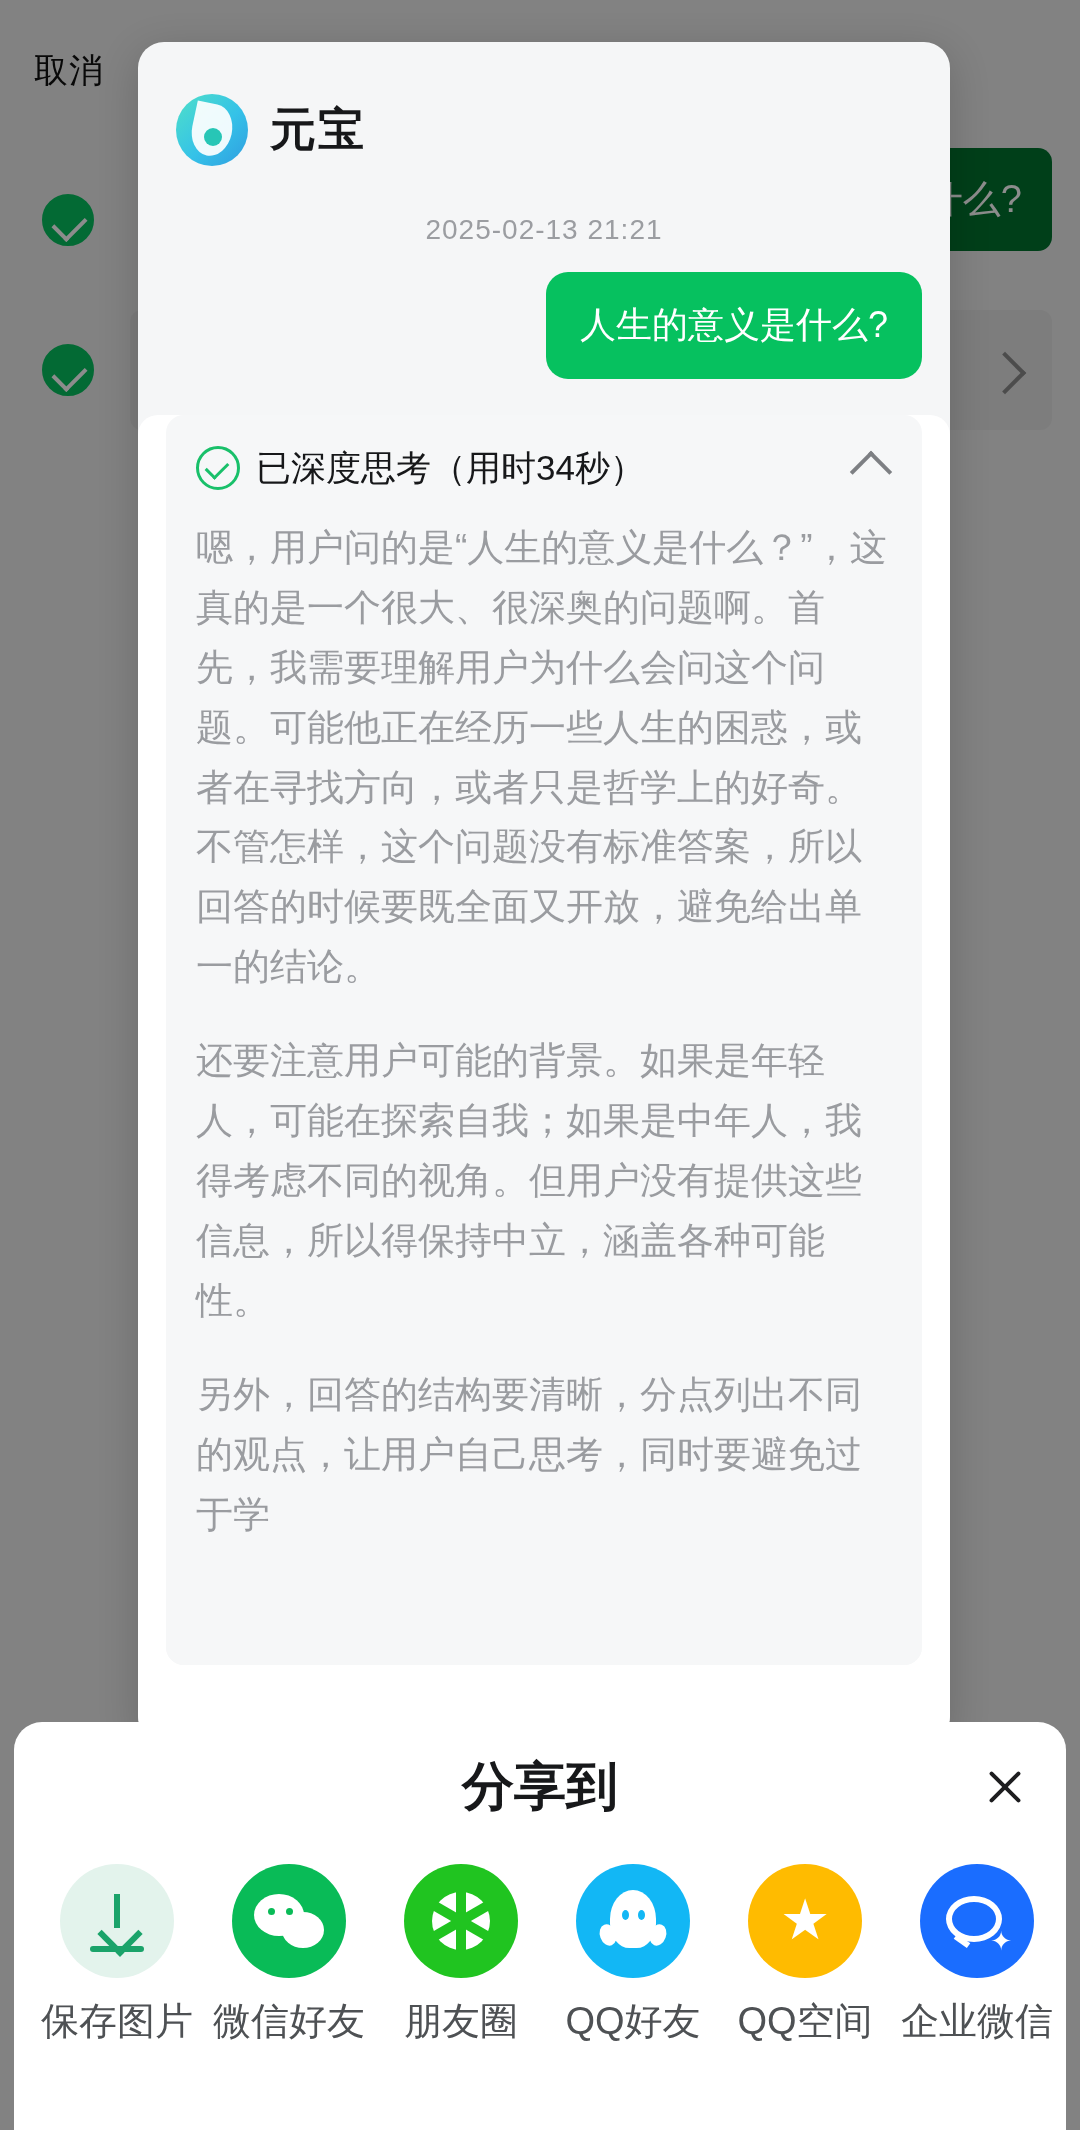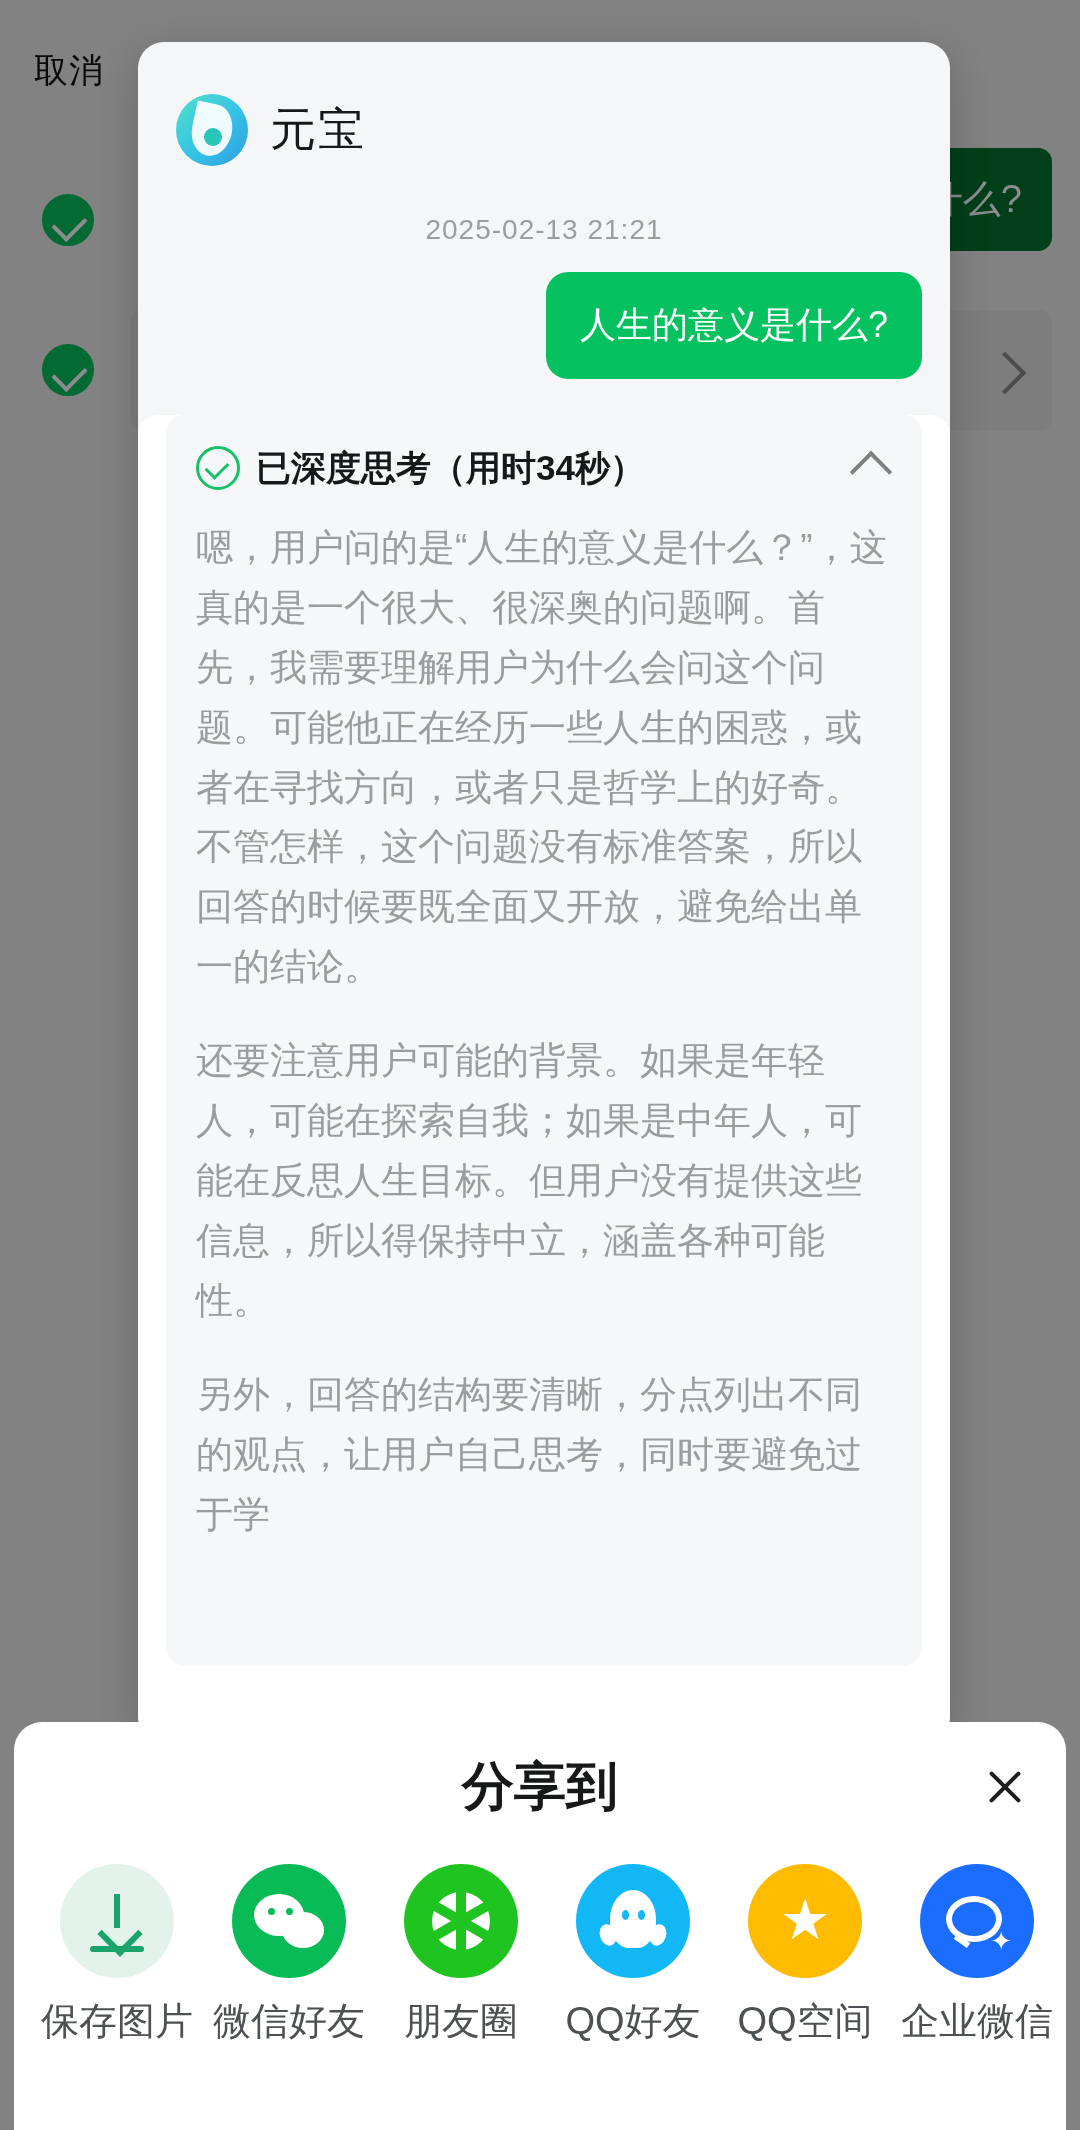--- a/index.html
+++ b/index.html
@@ -137,21 +137,21 @@
   .logo::after {
     content: "";
     position: absolute;
     left: 28px; top: 34px;
     width: 18px; height: 18px;
     border-radius: 50%;
     background: #27c6b6;
   }
   .brand {
     font-size: 46px;
-    font-weight: normal;
+    font-weight: bold;
     color: #17181a;
     letter-spacing: 2px;
   }
   .timestamp {
     text-align: center;
     color: #9b9da1;
     font-size: 28px;
     margin-top: 48px;
     letter-spacing: 1px;
   }
@@ -204,21 +204,21 @@
     position: absolute;
     left: 11px; top: 8px;
     width: 11px; height: 18px;
     border: solid #19c06a;
     border-width: 0 3px 3px 0;
     transform: rotate(45deg);
   }
   .think-title {
     font-size: 35px;
     color: #17181a;
-    font-weight: bold;
+    font-weight: normal;
     flex: 1;
   }
   .chev-up {
     width: 26px; height: 26px;
     border: solid #7d7f83;
     border-width: 4px 4px 0 0;
     transform: rotate(-45deg);
     margin-right: 6px;
     margin-top: 8px;
     flex: none;
@@ -453,21 +453,21 @@
     </div>
     <div class="answer-panel">
       <div class="think-box">
         <div class="think-head">
           <div class="think-check"></div>
           <div class="think-title">已深度思考（用时34秒）</div>
           <div class="chev-up"></div>
         </div>
         <div class="think-body">
           <p>嗯，用户问的是“人生的意义是什么？”，这真的是一个很大、很深奥的问题啊。首先，我需要理解用户为什么会问这个问题。可能他正在经历一些人生的困惑，或者在寻找方向，或者只是哲学上的好奇。不管怎样，这个问题没有标准答案，所以回答的时候要既全面又开放，避免给出单一的结论。</p>
-          <p>还要注意用户可能的背景。如果是年轻人，可能在探索自我；如果是中年人，可能在反思人生目标。但用户没有提供这些信息，所以得保持中立，涵盖各种可能性。</p>
+          <p>还要注意用户可能的背景。如果是年轻人，可能在探索自我；如果是中年人，我得考虑不同的视角。但用户没有提供这些信息，所以得保持中立，涵盖各种可能性。</p>
           <p>另外，回答的结构要清晰，分点列出不同的观点，让用户自己思考，同时要避免过于学</p>
         </div>
         <div class="fade"></div>
       </div>
     </div>
   </div>
 
   <div class="share-sheet">
     <div class="share-title-row">
       <div class="share-title">分享到</div>

